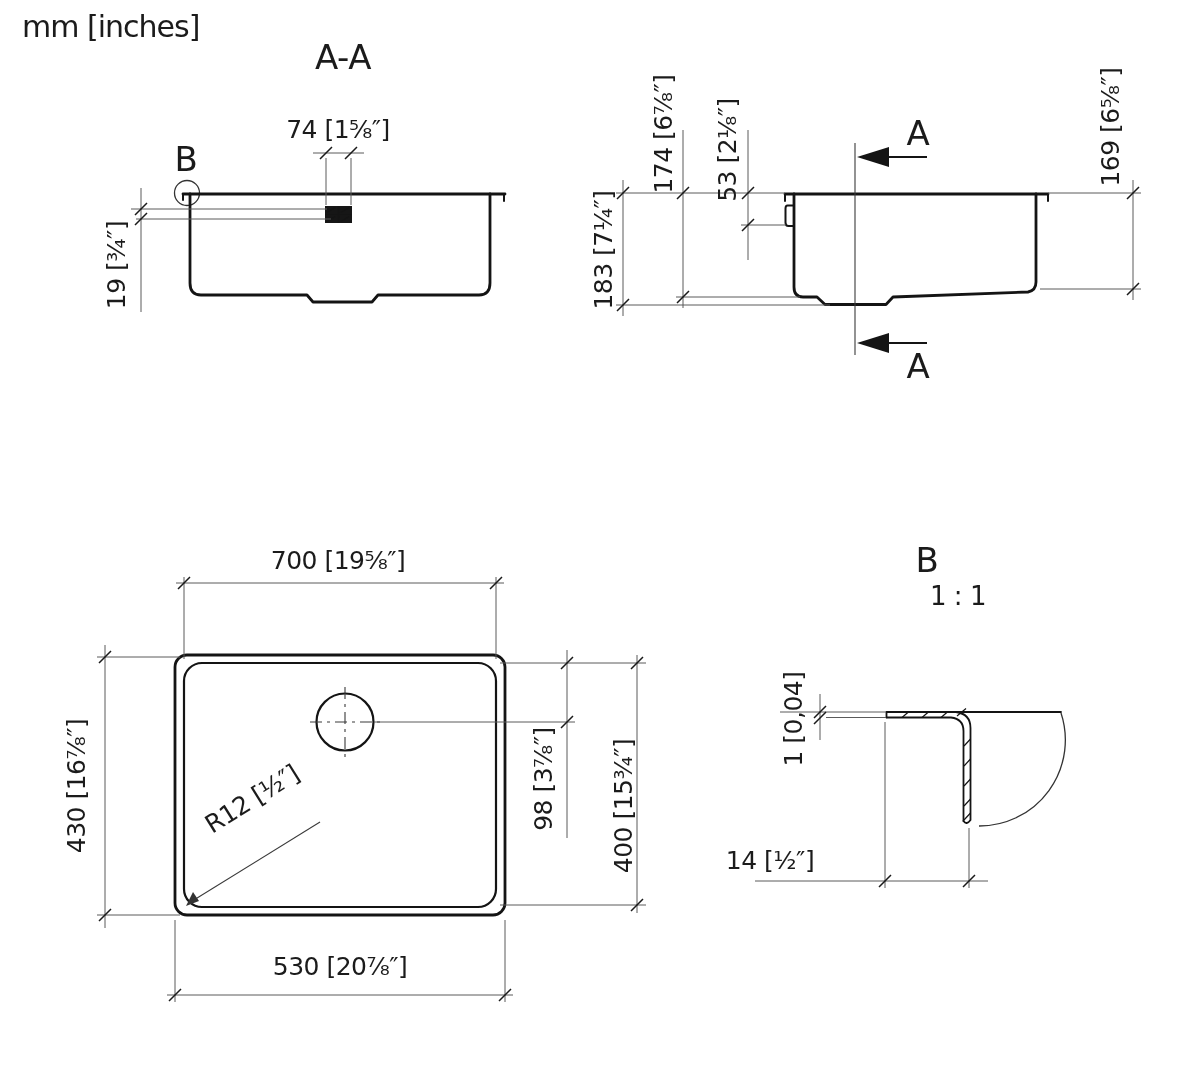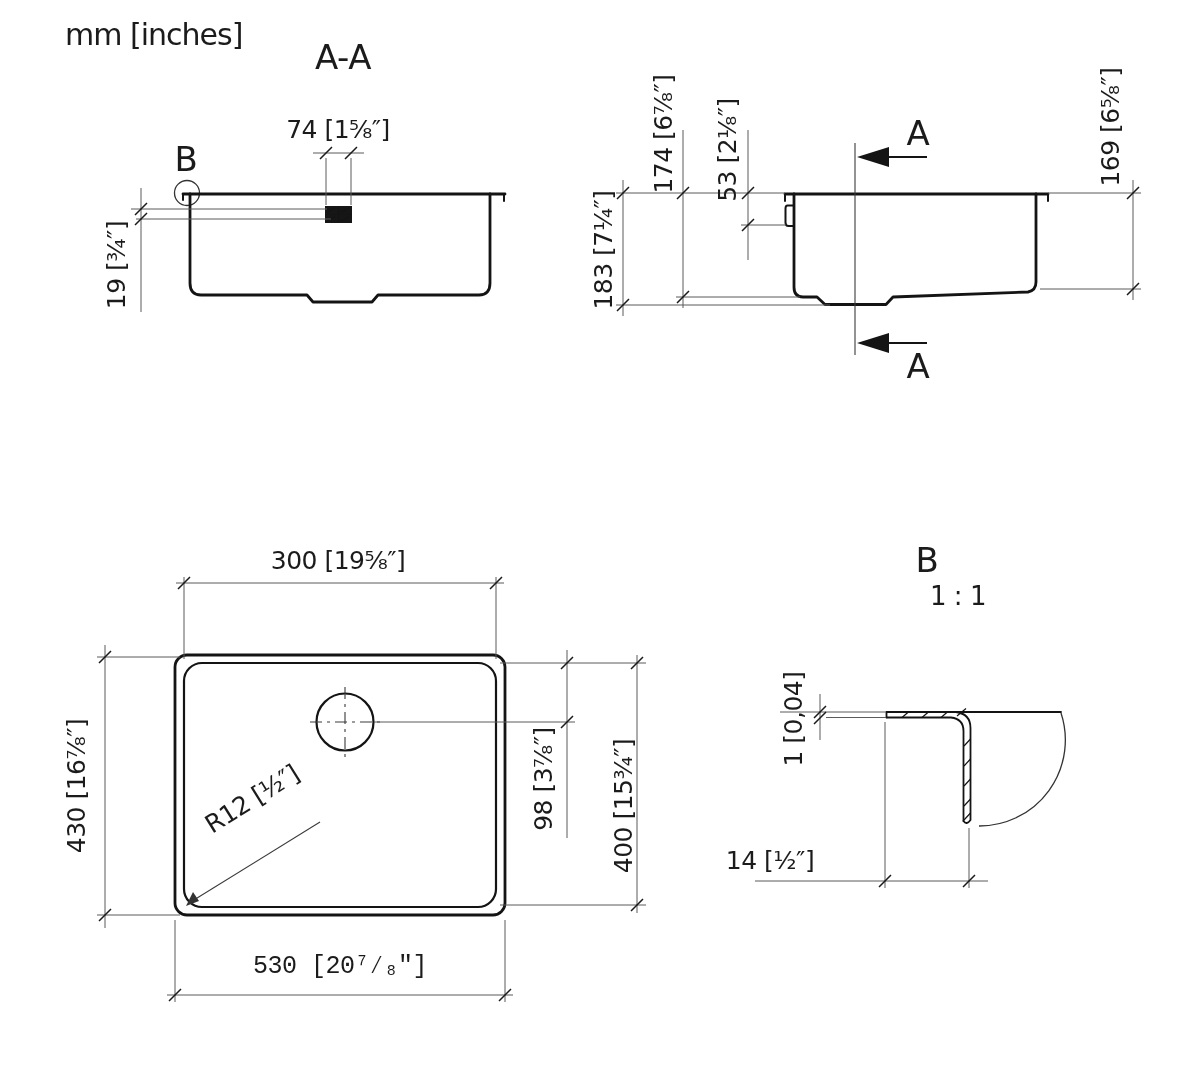--- a/index.html
+++ b/index.html
@@ -92,37 +92,37 @@
       <path class="thin2" d="M1061,713 A86,86 0 0 1 979,826"></path>
       <path class="hatch" d="M902,717.5 L909,711.5 M922,717.5 L929,711.5 M941,717.5 L948,711.5 M957,716 L966,708.5
                M964,746 L970.5,739 M964,766 L970.5,759 M964,786 L970.5,779 M964,806 L970.5,799 M964,820 L970.5,813"></path>
       <path class="dim" d="M780,712 H886 M826,717.5 H886 M820,694 V740"></path>
       <path class="tick" d="M814,718 L826,706 M814,724 L826,712"></path>
       <path class="dim" d="M885,722 V888 M969,828 V888 M755,881 H988"></path>
       <path class="tick" d="M879,887 L891,875 M963,887 L975,875"></path>
     </g>
   </svg>
 
-  <div class="lbl tl" style="left:22px;top:20px;margin-left:43px;">mm [inches]</div>
+  <div class="lbl tl" style="left:22px;top:12px;">mm [inches]</div>
 
   <div class="lbl big" style="left:343px;top:57px;">A-A</div>
   <div class="lbl big" style="left:186px;top:159px;">B</div>
   <div class="lbl" style="left:338px;top:129px;">74 [1⁵⁄₈″]</div>
   <div class="lbl rot" style="left:116px;top:265px;">19 [³⁄₄″]</div>
 
   <div class="lbl rot" style="left:603px;top:250px;">183 [7¹⁄₄″]</div>
   <div class="lbl rot" style="left:663px;top:134px;">174 [6⁷⁄₈″]</div>
   <div class="lbl rot" style="left:727px;top:150px;">53 [2¹⁄₈″]</div>
   <div class="lbl rot" style="left:1110px;top:127px;">169 [6⁵⁄₈″]</div>
   <div class="lbl big" style="left:918px;top:133px;">A</div>
   <div class="lbl big" style="left:918px;top:366px;">A</div>
 
-  <div class="lbl" style="left:338px;top:560px;">300 [19⁵⁄₈″]</div>
+  <div class="lbl" style="left:338px;top:560px;">700 [19⁵⁄₈″]</div>
   <div class="lbl rot" style="left:76px;top:786px;">430 [16⁷⁄₈″]</div>
-  <div class="lbl" style="left:340px;top:966px;font-family:Liberation Mono, monospace;">530 [20⁷⁄₈″]</div>
+  <div class="lbl" style="left:340px;top:966px;">530 [20⁷⁄₈″]</div>
   <div class="lbl rot" style="left:623px;top:806px;">400 [15³⁄₄″]</div>
   <div class="lbl rot" style="left:543px;top:779px;">98 [3⁷⁄₈″]</div>
   <div class="lbl rot32" style="left:252px;top:799px;">R12 [¹⁄₂″]</div>
 
   <div class="lbl big" style="left:927px;top:560px;">B</div>
   <div class="lbl" style="left:925px;top:596px;font-size:26px;margin-left:33px;">1 : 1</div>
   <div class="lbl rot" style="left:793px;top:719px;">1 [0,04]</div>
   <div class="lbl" style="left:770px;top:860px;">14 [¹⁄₂″]</div>
 
 </div>

